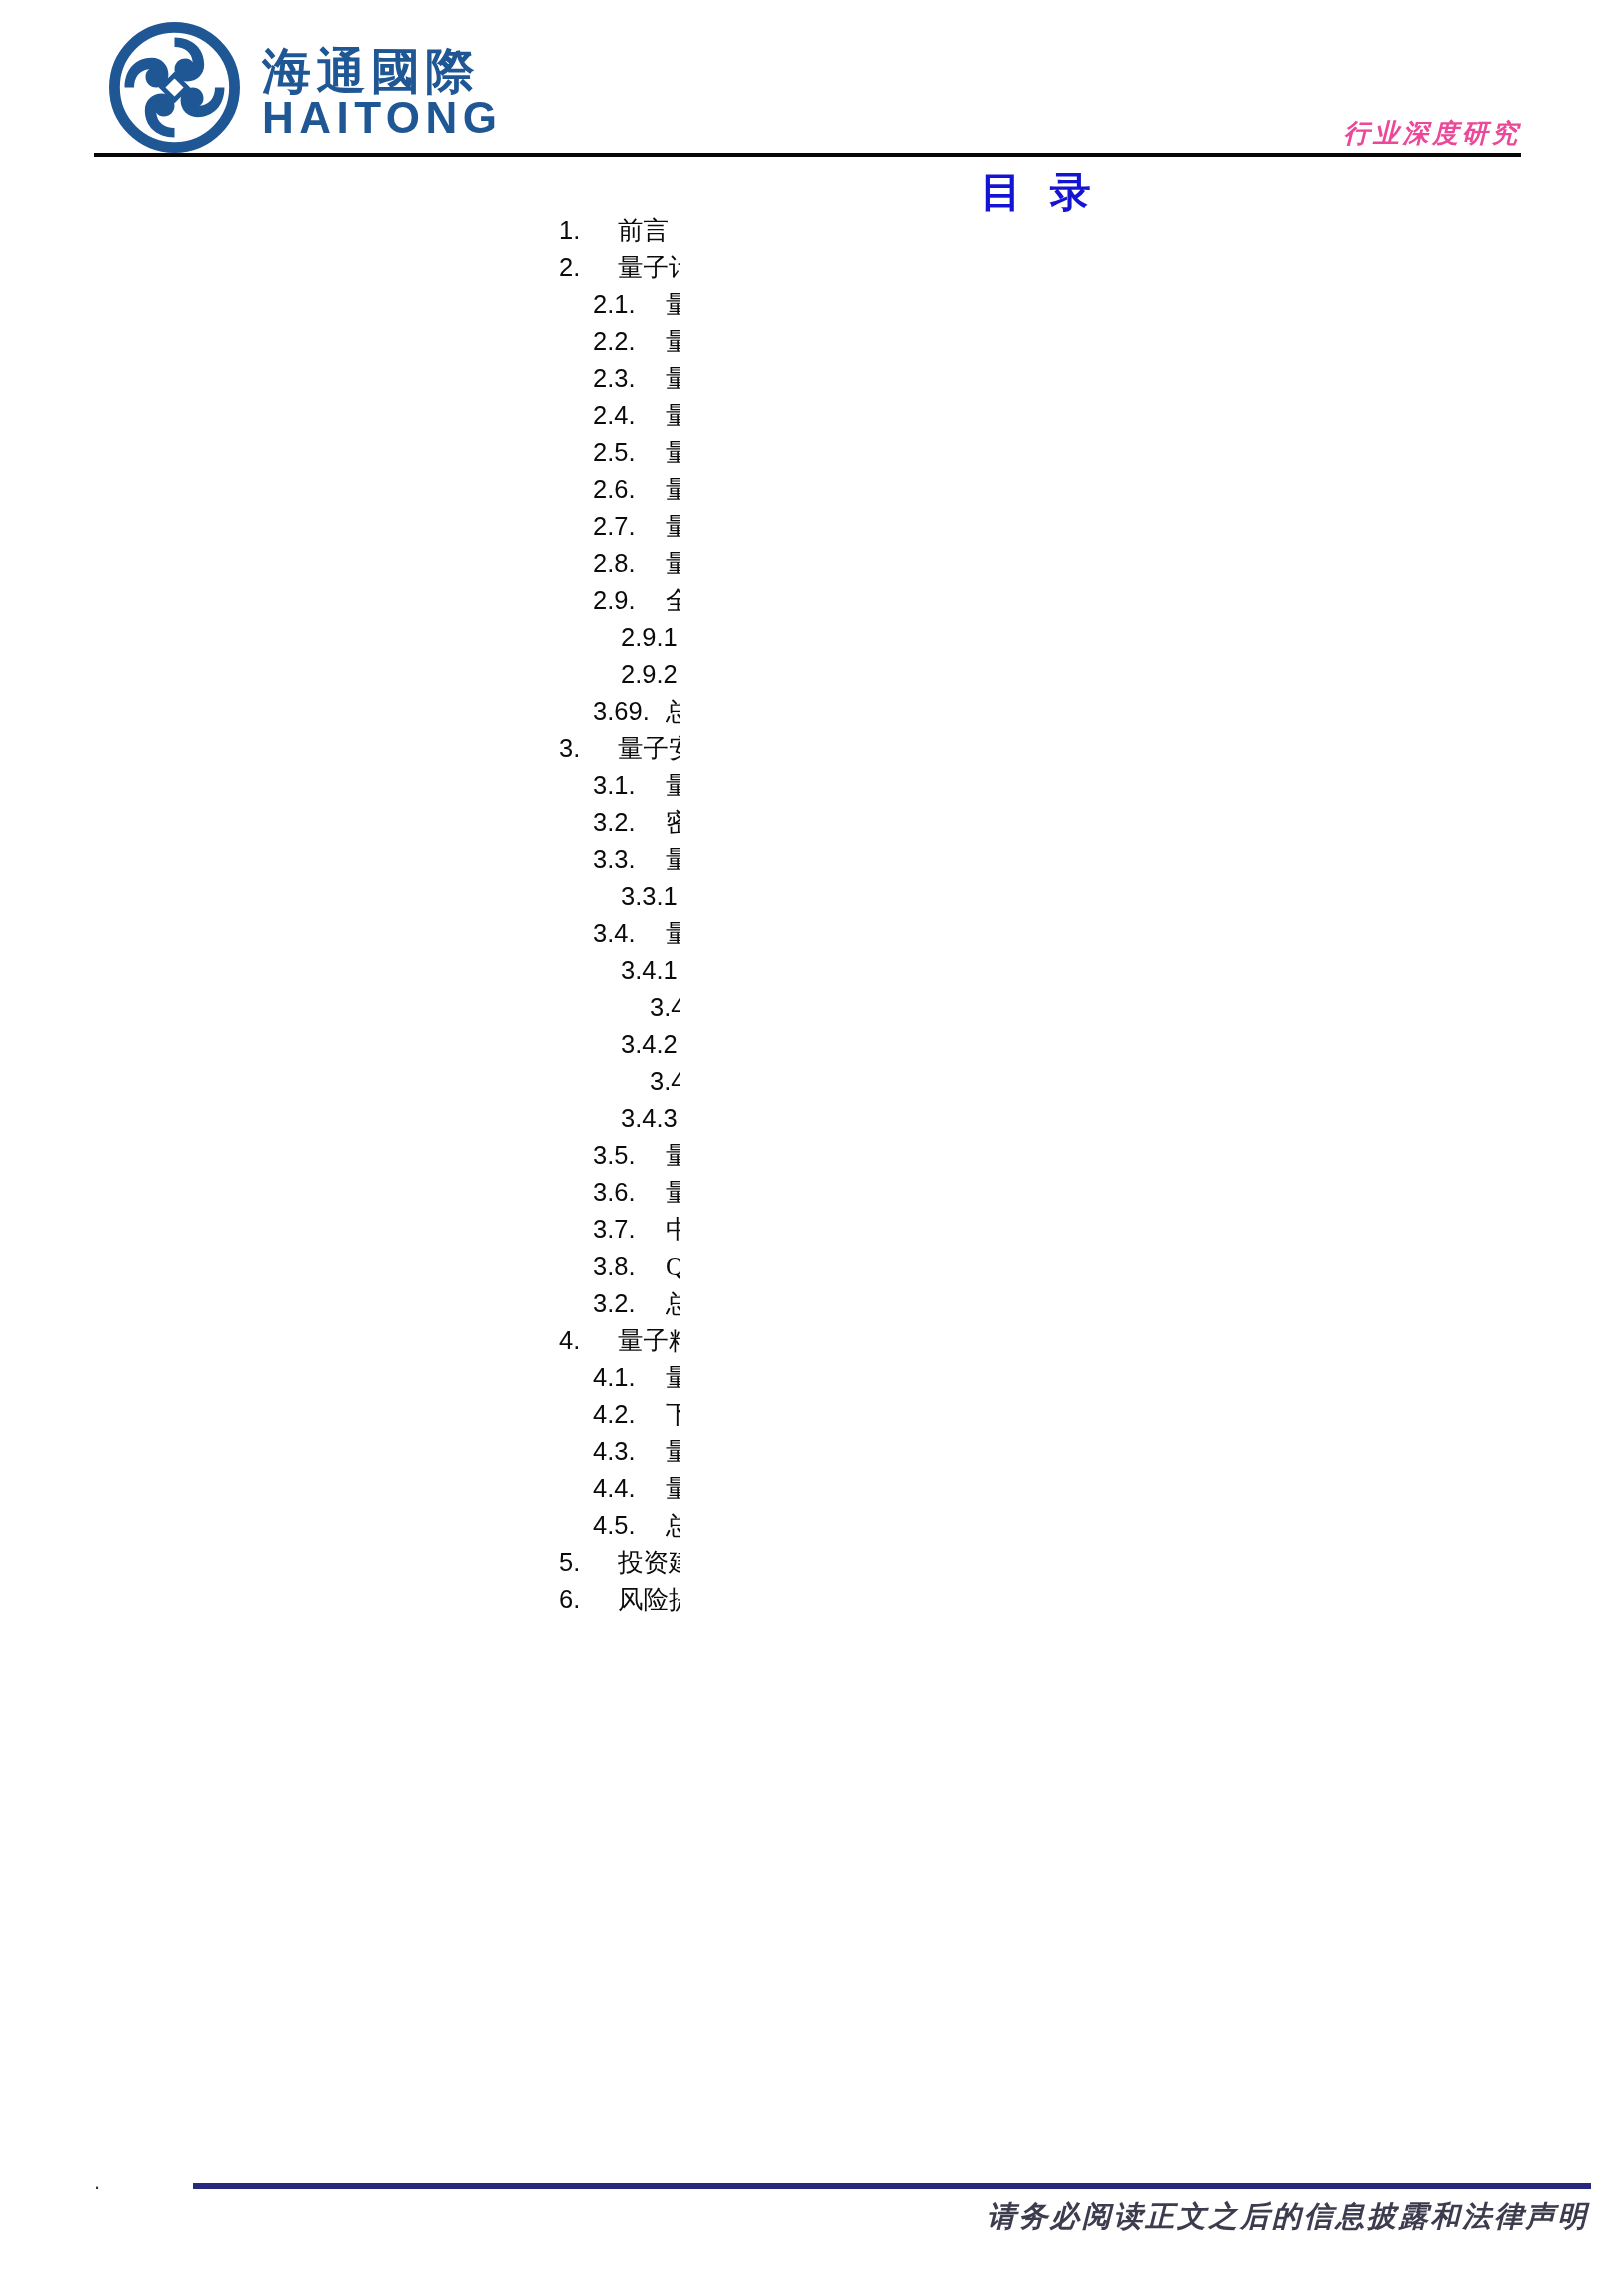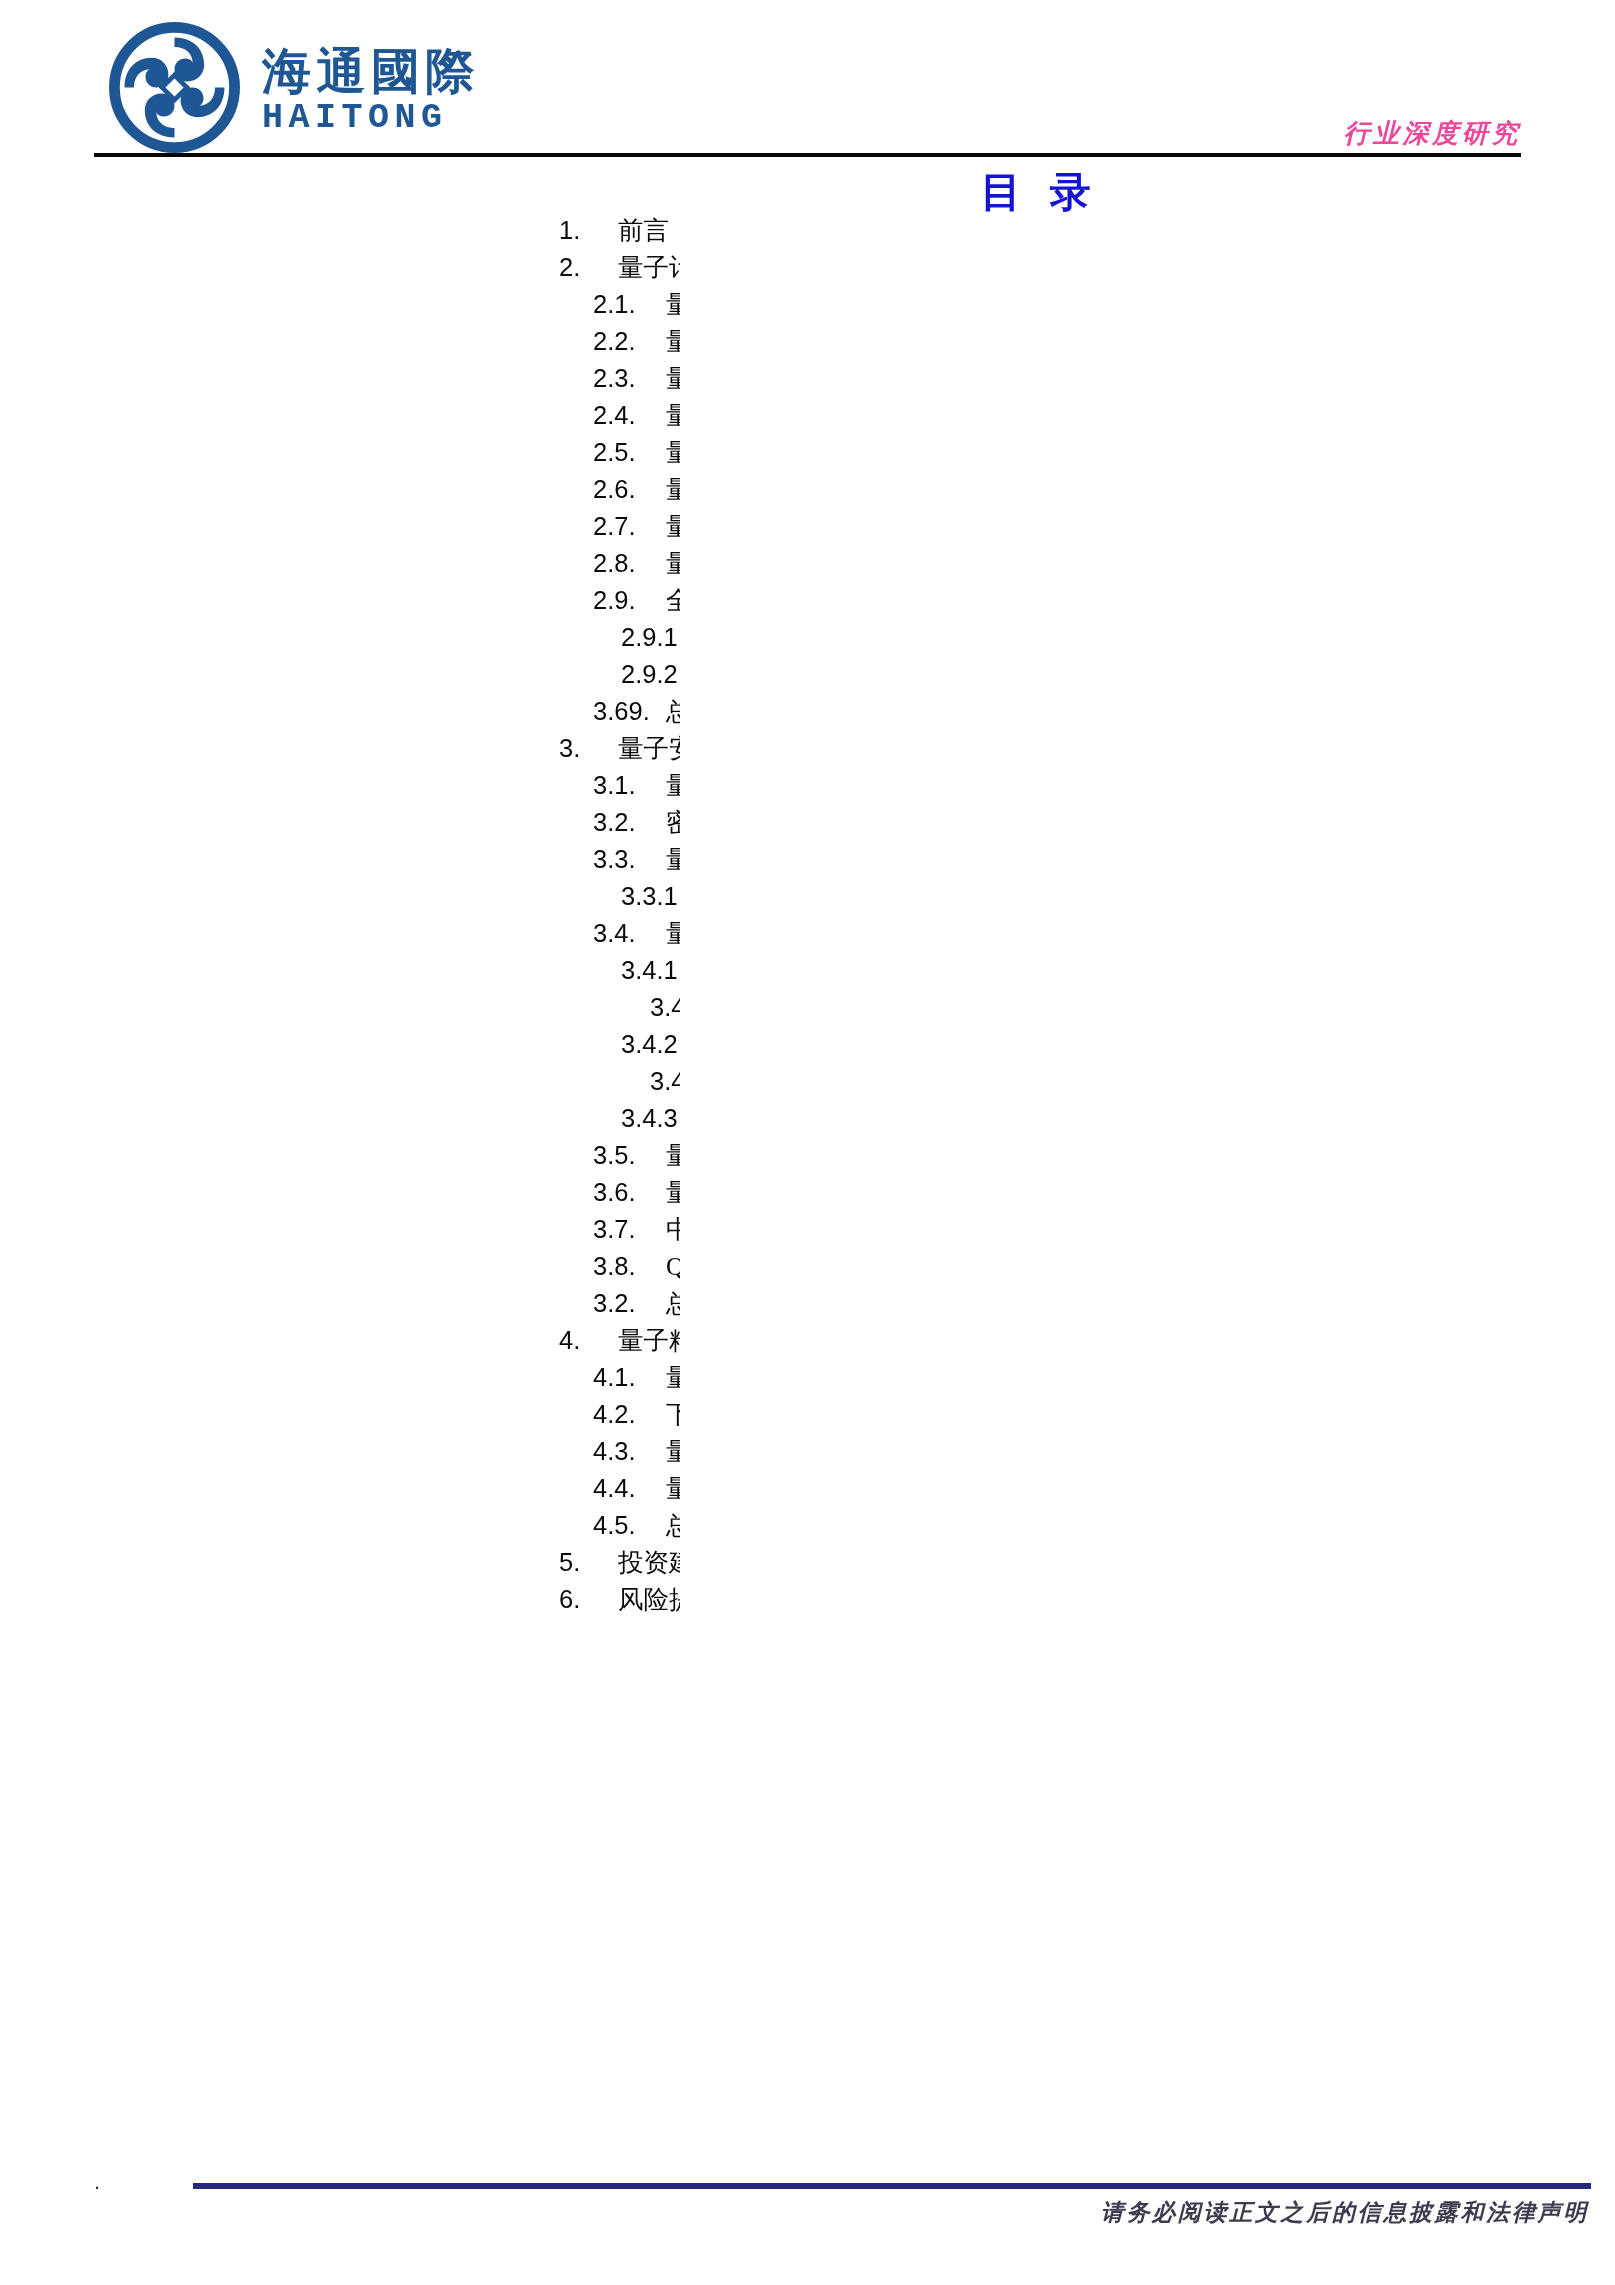--- a/index.html
+++ b/index.html
@@ -15,23 +15,23 @@
   
   .logo-block{position:absolute;left:107px;top:20px;display:flex;align-items:center;}
   .logo-emblem{width:135px;height:135px;flex:none;}
   .logo-text{margin-left:20px;padding-top:7.3px;}
   .logo-cn{
     font-size:49px;font-weight:700;color:#1f5795;
     letter-spacing:5.5px;line-height:53px;white-space:nowrap;
     font-family:"Liberation Serif","DejaVu Serif",serif;
   }
   .logo-en{
-    font-size:35px;font-weight:800;color:#1f5795;
+    font-size:44px;font-weight:800;color:#1f5795;
     letter-spacing:5.5px;line-height:40px;white-space:nowrap;
-    font-family:Liberation Mono, monospace;
+    font-family:Liberation Sans, sans-serif;
   }
   .report-type{
     position:absolute;right:95px;top:116px;
     font-size:26px;font-weight:700;font-style:italic;
     color:#ec4899;letter-spacing:3.6px;white-space:nowrap;
     font-family:"Liberation Serif","DejaVu Serif",serif;
   }
   .header-rule{
     position:absolute;left:94px;top:153px;
     width:1427px;height:3.6px;background:#060606;
@@ -75,21 +75,21 @@
   .toc-row.lv3{padding-left:62px;} .toc-row.lv3 .num{width:90px;}
   .toc-row.lv4{padding-left:91px;}.toc-row.lv4 .num{width:132px;}
 
   
   .footer-bar{
     position:absolute;left:193px;top:2183px;
     width:1398px;height:6.4px;background:#28287d;
   }
   .footer-disclaimer{
     position:absolute;right:27px;top:2197px;
-    font-size:23px;font-weight:700;font-style:italic;
+    font-size:29px;font-weight:700;font-style:italic;
     color:#3c3c4e;letter-spacing:2.7px;white-space:nowrap;
     font-family:"Liberation Serif","DejaVu Serif",serif;
   }
   .stray-dot{
     position:absolute;left:94px;top:2169px;
     font-size:22px;color:#333;
     font-family:"Liberation Sans","DejaVu Sans",sans-serif;
   }
 </style>
 </head>

